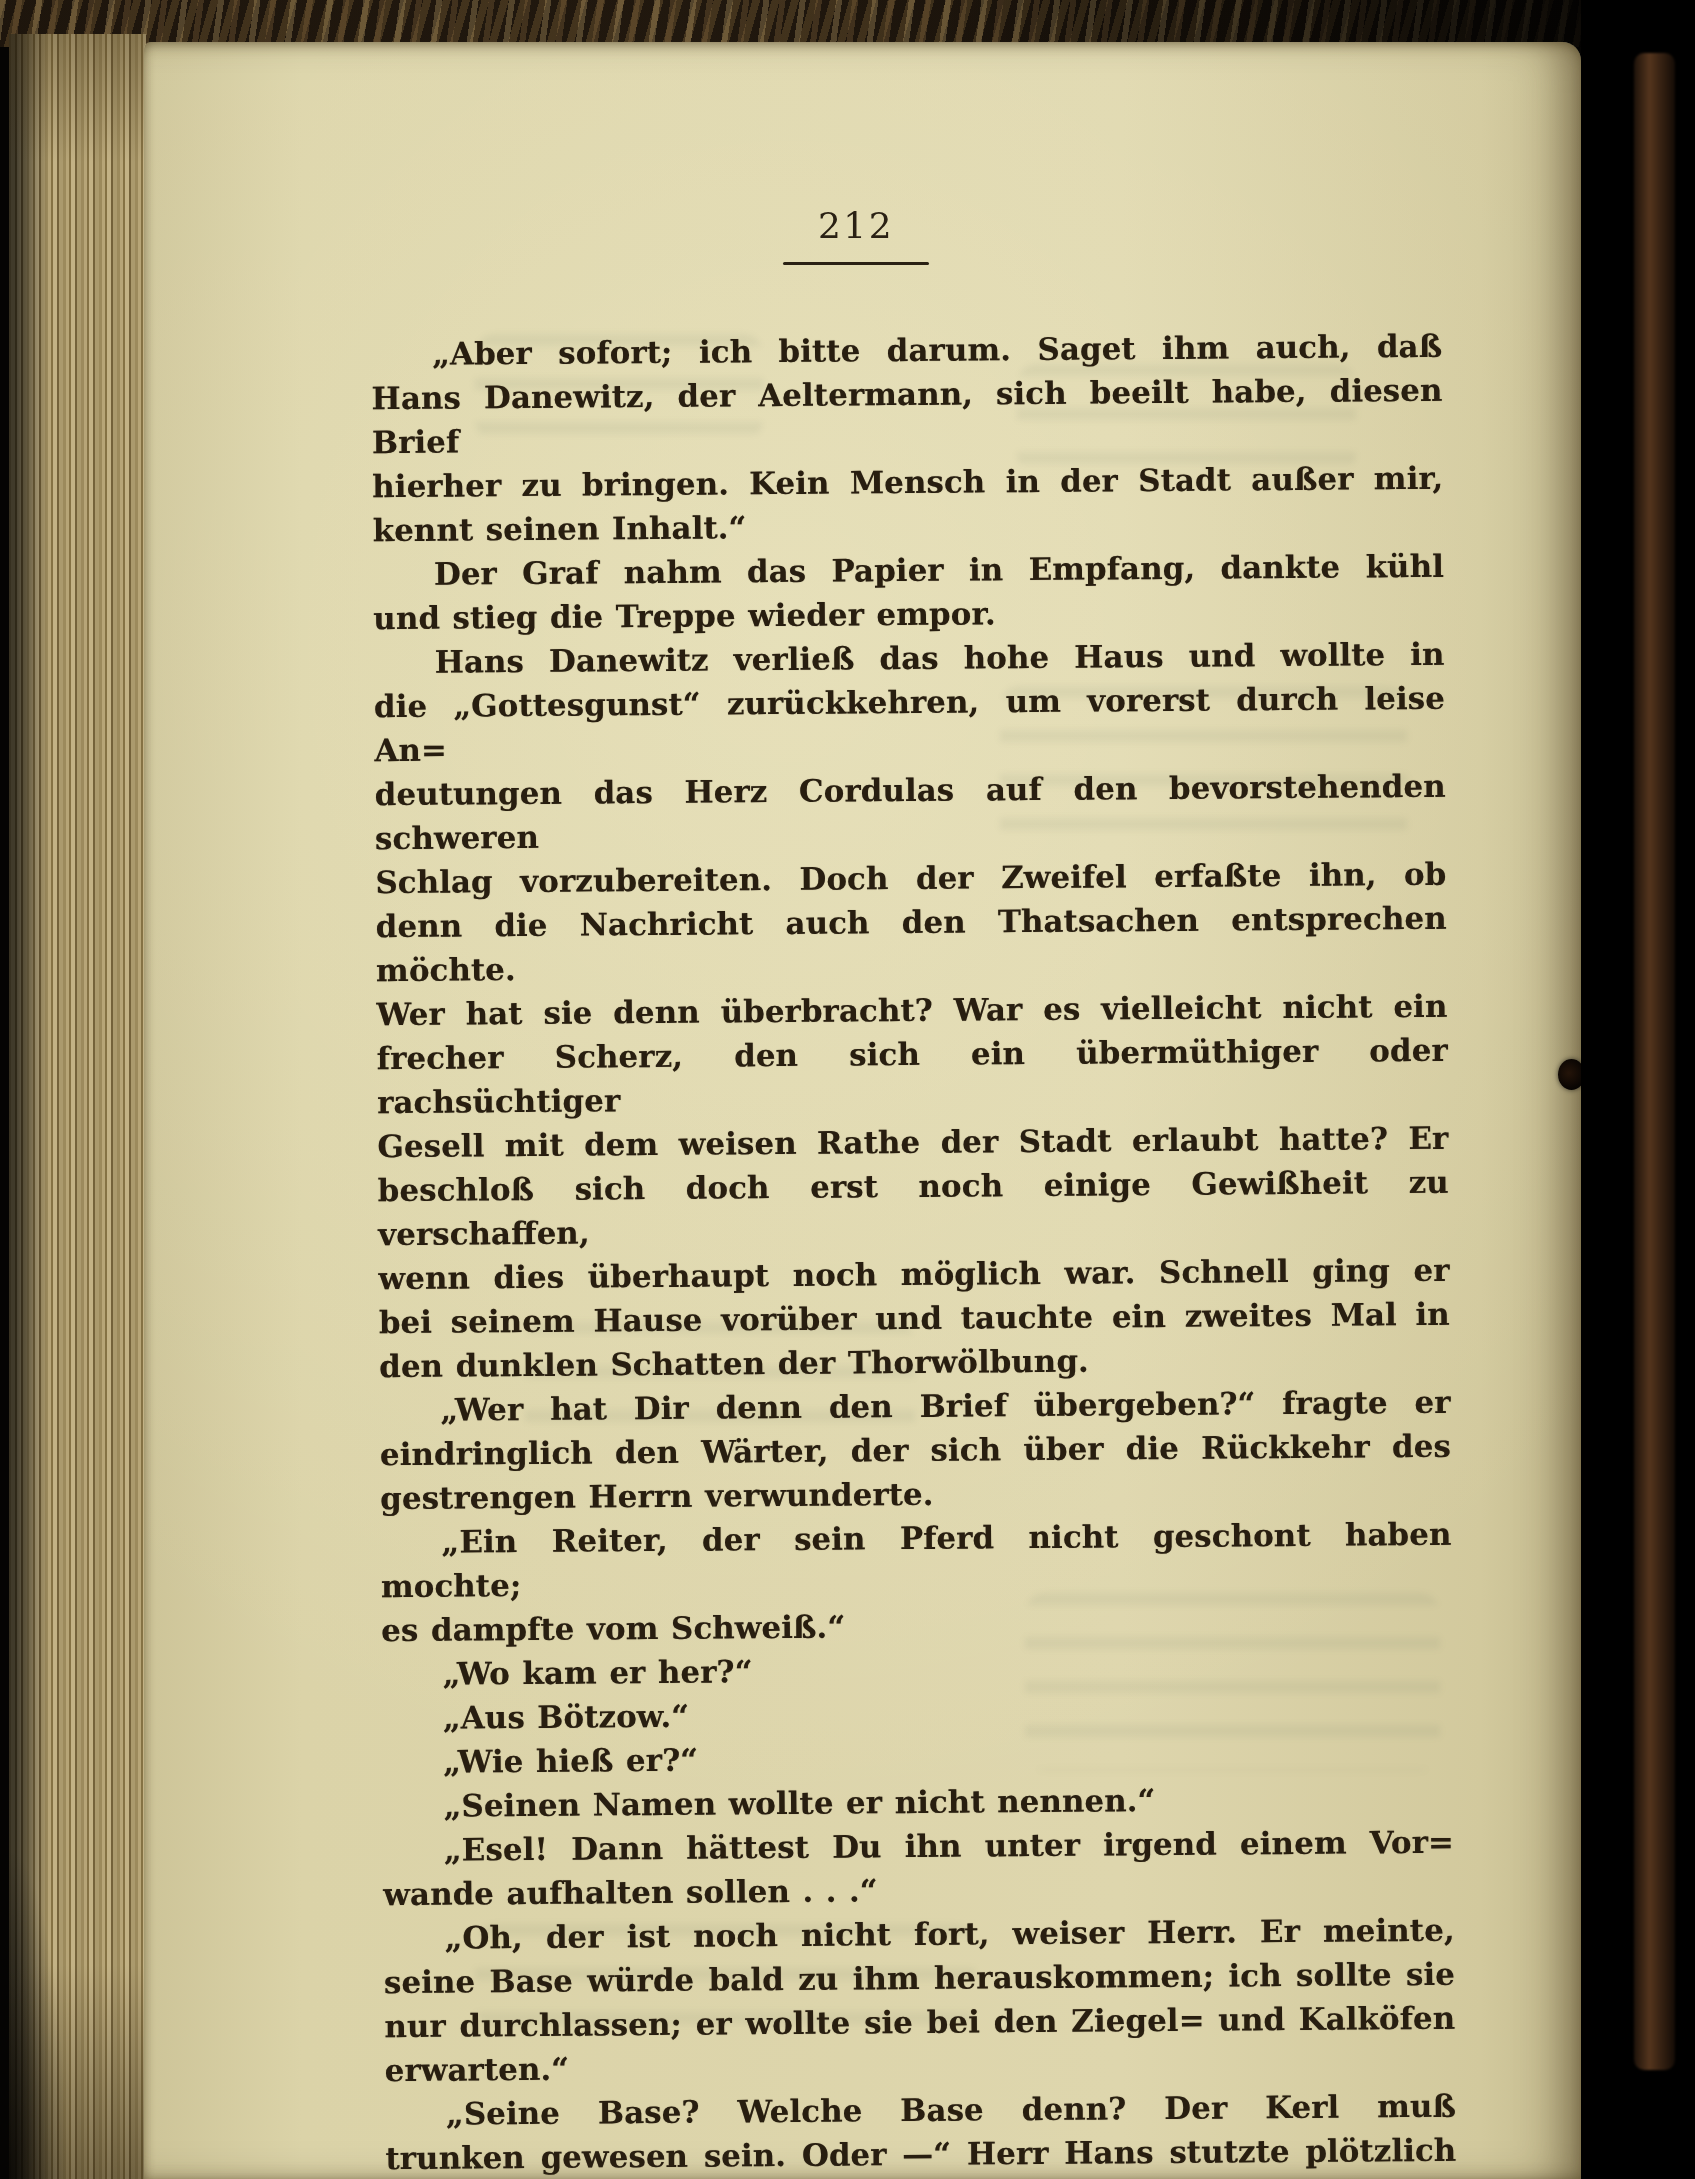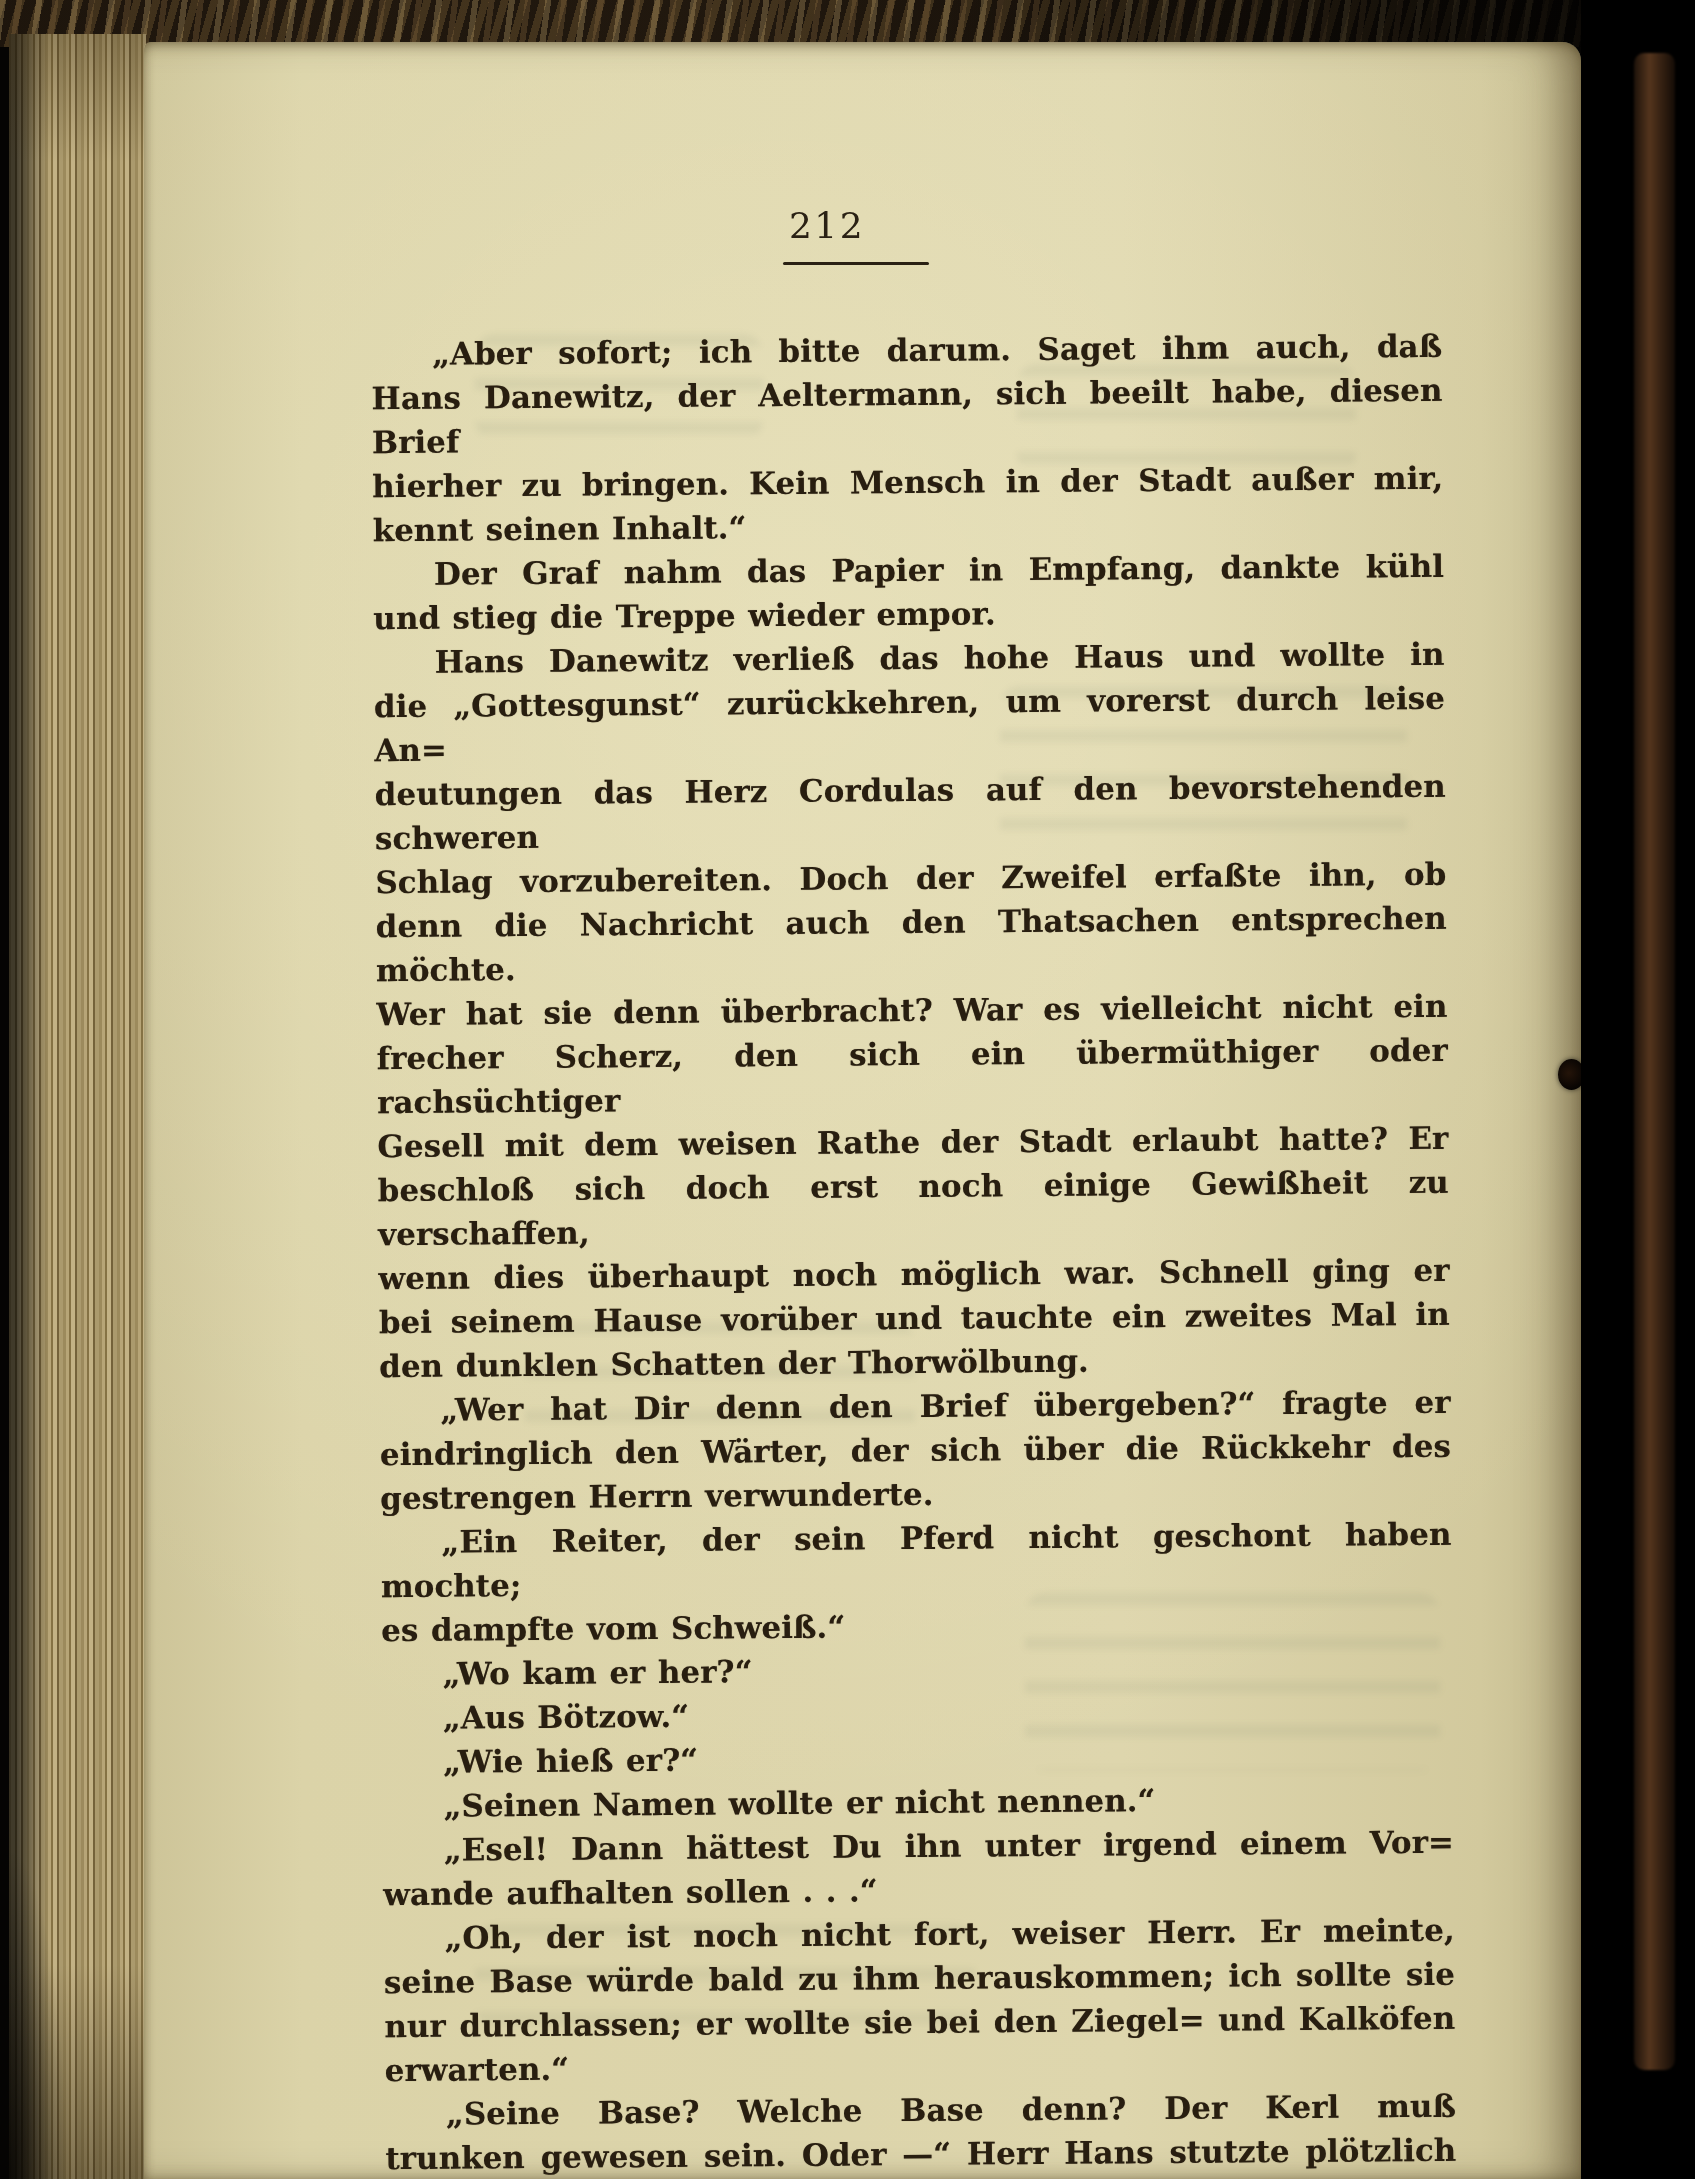--- a/index.html
+++ b/index.html
@@ -36,21 +36,21 @@
     box-shadow: inset 0 7.6px 13.6px -6.8px rgba(70,55,25,.55),
                 inset -30.5px 0 46px -17px rgba(55,40,15,.55),
                 inset 4.2px 0 10.2px -4.2px rgba(85,65,35,.4),
                 inset 0 -8.5px 17px -10.2px rgba(70,55,25,.35);}
 
   
   .smudge{position:absolute;border-radius:20.3px;opacity:.5;filter:blur(3.4px);
     background:repeating-linear-gradient(180deg, rgba(96,112,92,.17) 0 12px, rgba(0,0,0,0) 12px 44px);}
 
   
-  .page-number{position:absolute;left:615px;top:163px;width:136px;height:47px;
+  .page-number{position:absolute;left:644px;top:163px;width:136px;height:47px;
     text-align:center;font-size:36px;font-weight:400;letter-spacing:2.5px;color:#2a2114;}
   .header-rule{position:absolute;left:639px;top:220px;width:146px;height:3.4px;background:#2a2114;border-radius:1.7px;}
 
   
   .text-block{position:absolute;left:227px;top:286px;width:1071px;
     transform:rotate(-0.45deg);transform-origin:50% 0;
     color:var(--ink,#281e10);font-size:31px;line-height:44px;font-weight:700;
     word-spacing:1.7px;text-shadow:0 0 0.8px rgba(42,32,16,.45);}
   .para{margin:0;}
   .line{text-align:justify;text-align-last:justify;}

